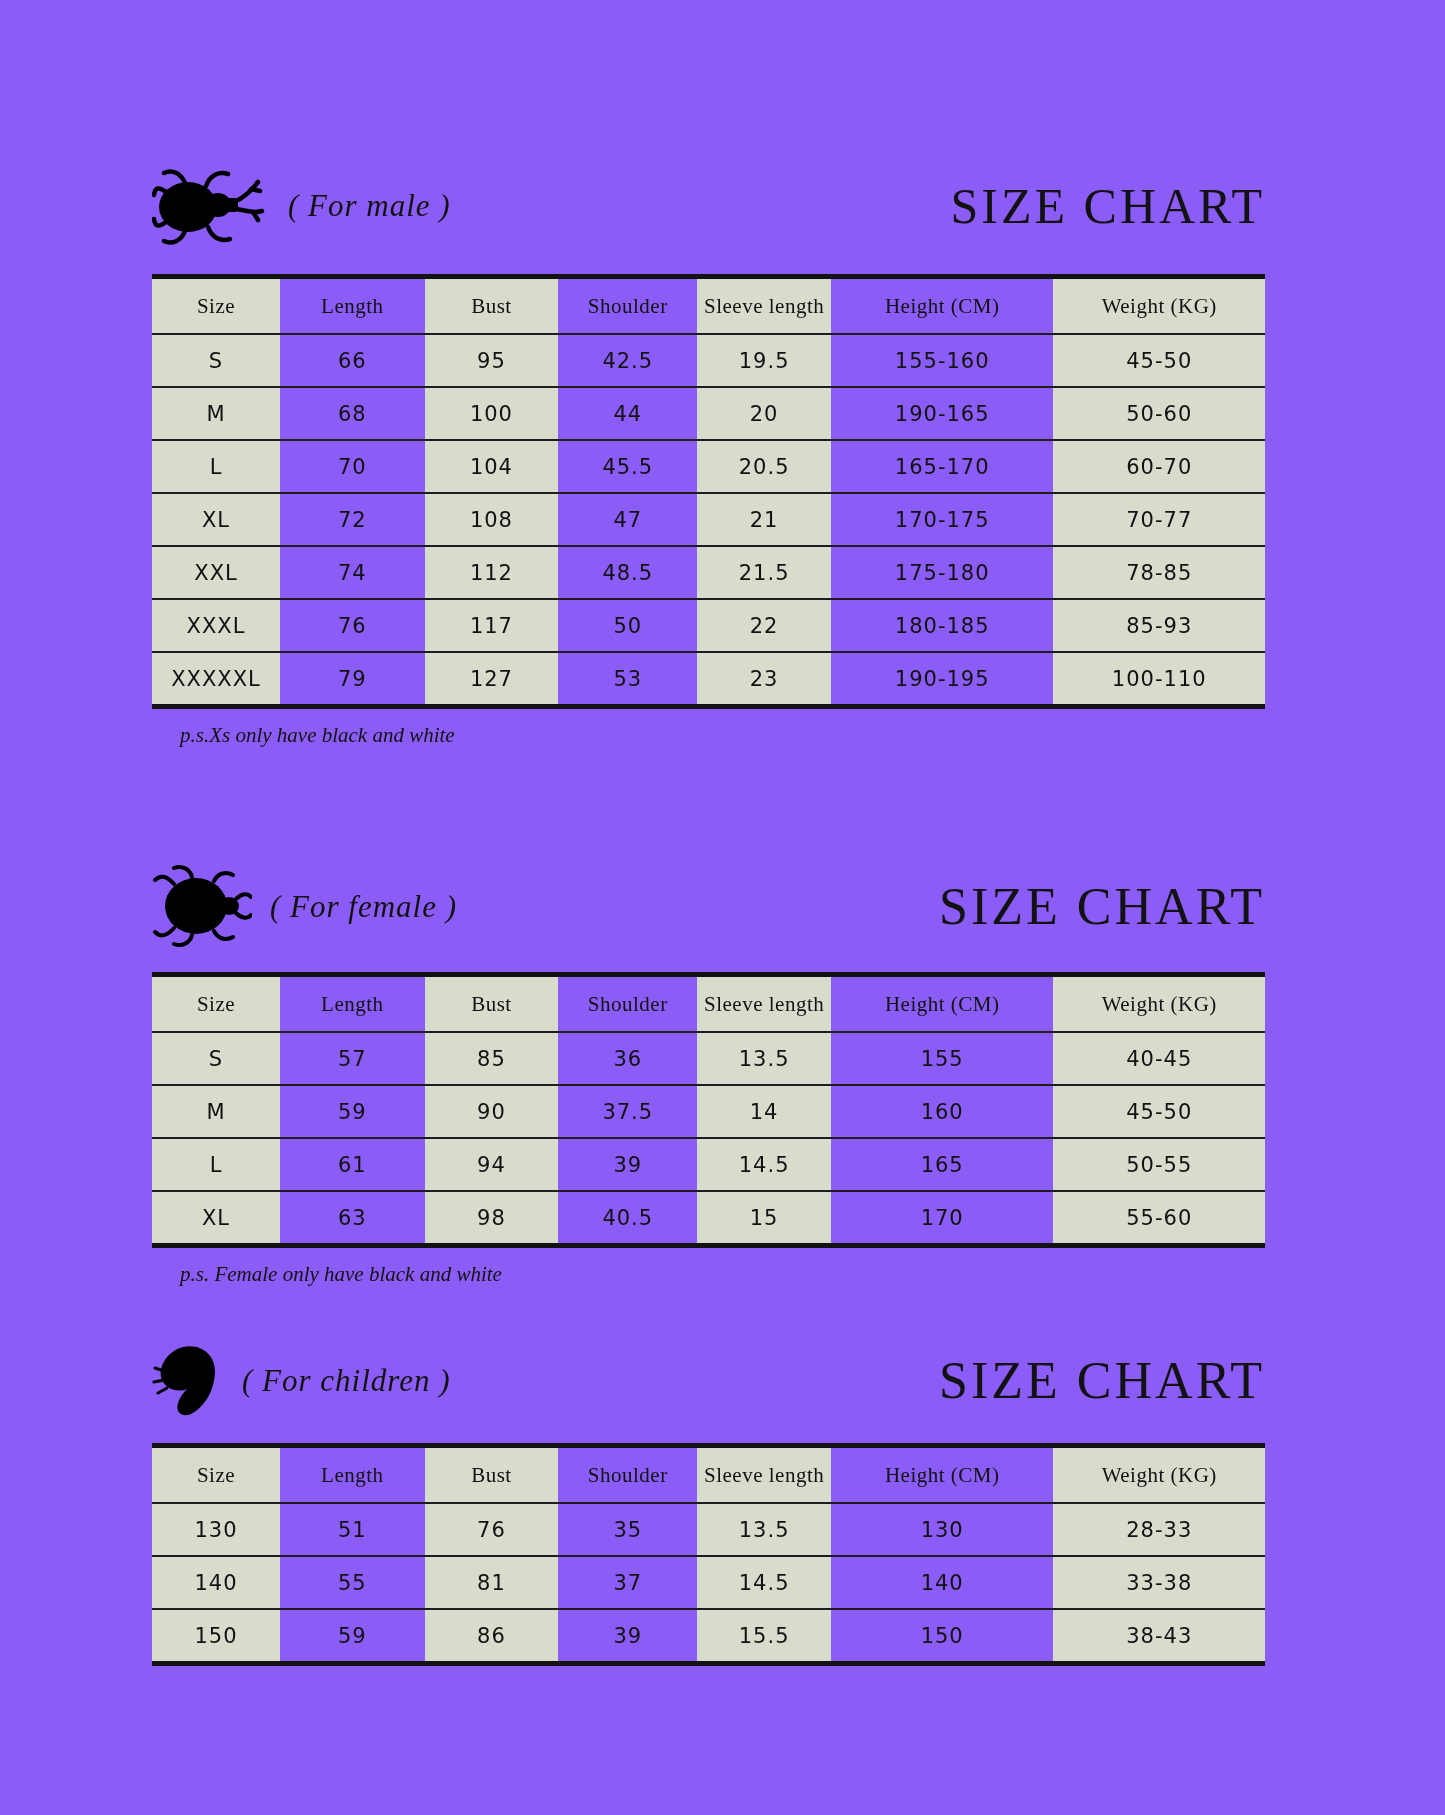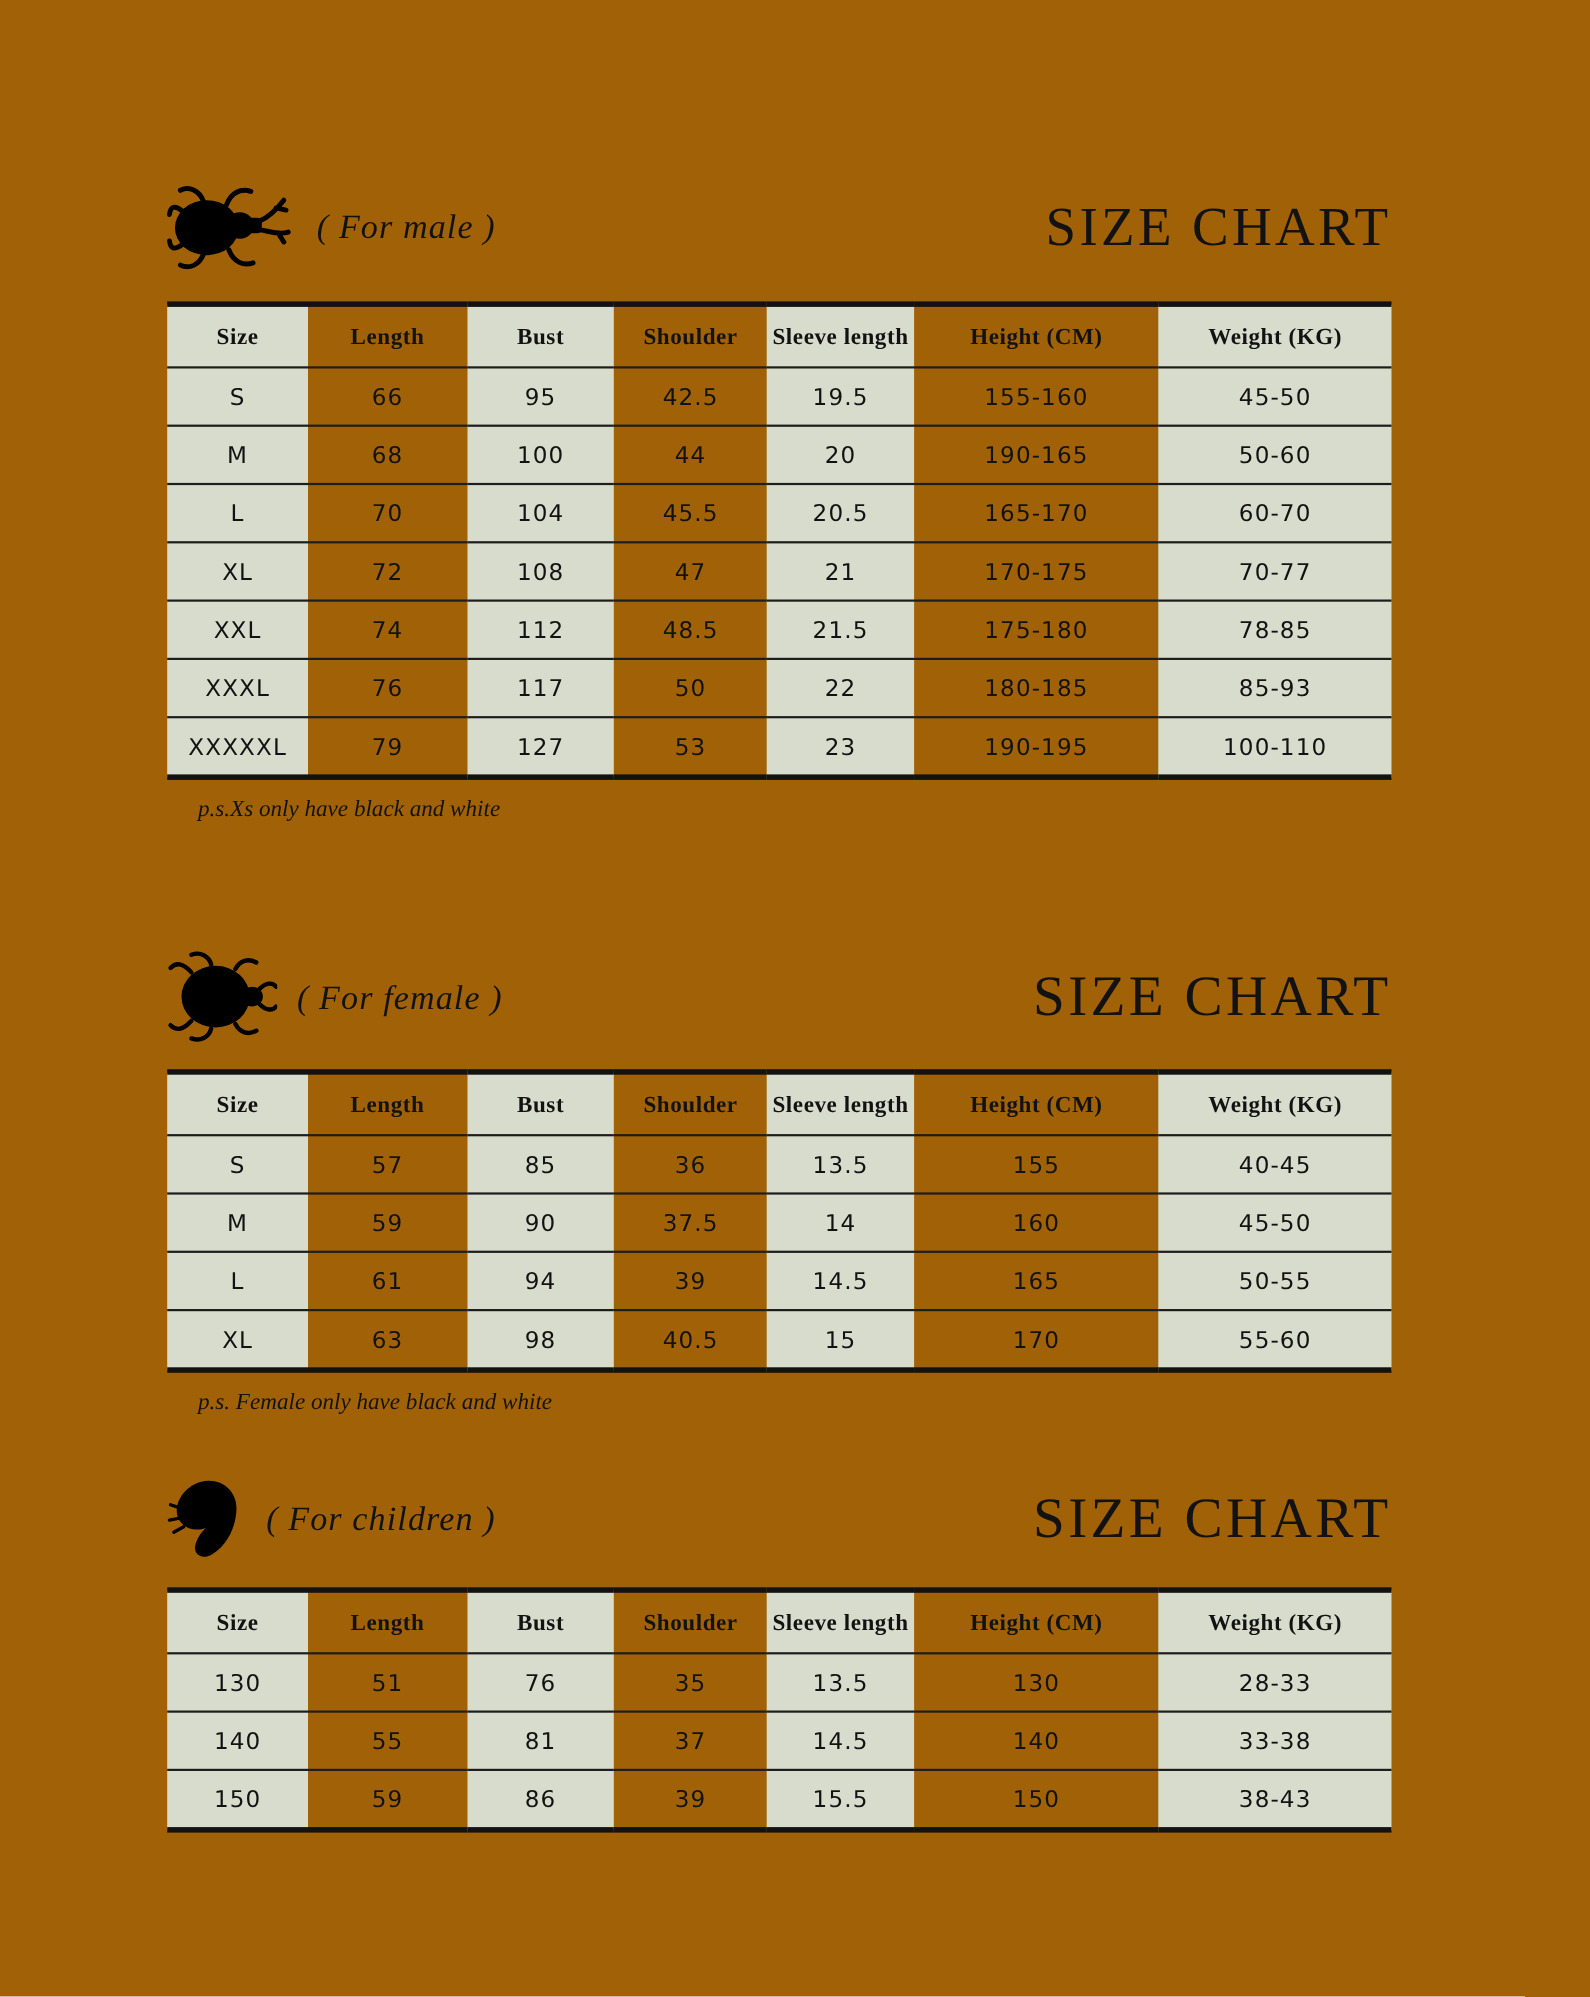--- a/index.html
+++ b/index.html
@@ -1,38 +1,38 @@
 <!DOCTYPE html>
 <html><head>
 <meta charset="utf-8">
 <style>
   html,body{margin:0;padding:0;background:#fff;}
   .page{
-    width:1445px;height:1815px;background:#a16207;box-sizing:border-box;
+    width:1445px;height:1815px;background:#8b5cf6;box-sizing:border-box;
     padding:160px 180px 0 152px;
     font-family:"Liberation Serif",serif;color:#121212;overflow:hidden;
   }
   .section-header{display:flex;align-items:center;}
   .icon{flex:0 0 auto;}
   .icon svg{display:block;}
   .for-label{
     font-size:31px;font-style:italic;margin-left:18px;letter-spacing:1px;
     white-space:pre;font-family:"Liberation Serif",serif;
   }
   .chart-title{
     margin:0 0 0 auto;font-weight:normal;font-size:50px;letter-spacing:3px;
     font-family:"Liberation Serif",serif;line-height:1;
   }
   table{
     width:100%;border-collapse:collapse;table-layout:fixed;
     border-top:5px solid #121212;border-bottom:5px solid #121212;
     margin-top:22px;
   }
   thead th{
-    height:52px;font-size:21px;font-weight:bold;text-align:center;
+    height:52px;font-size:21px;font-weight:normal;text-align:center;
     font-family:"Liberation Serif",serif;letter-spacing:0.5px;
   }
   tbody td{
     height:49px;font-size:21px;text-align:center;
     font-family:"DejaVu Sans",sans-serif;letter-spacing:1px;
   }
   tbody tr td{border-top:2px solid #1d1d1d;}
   .g{background:#d8dccd;}
   .note{
     font-style:italic;font-size:21px;margin:14px 0 0 28px;

